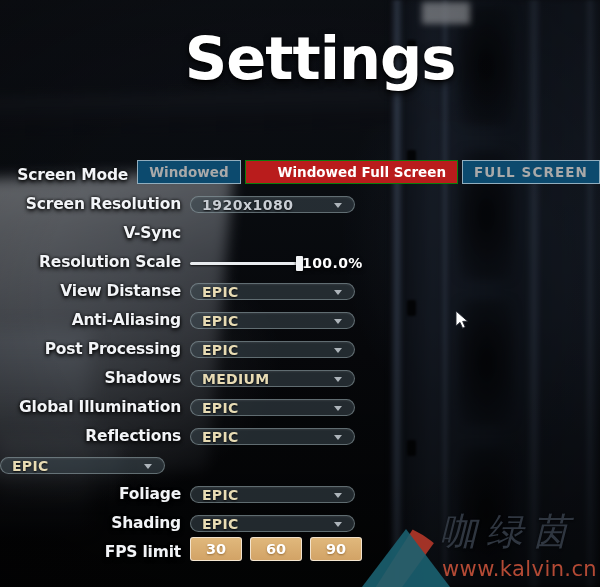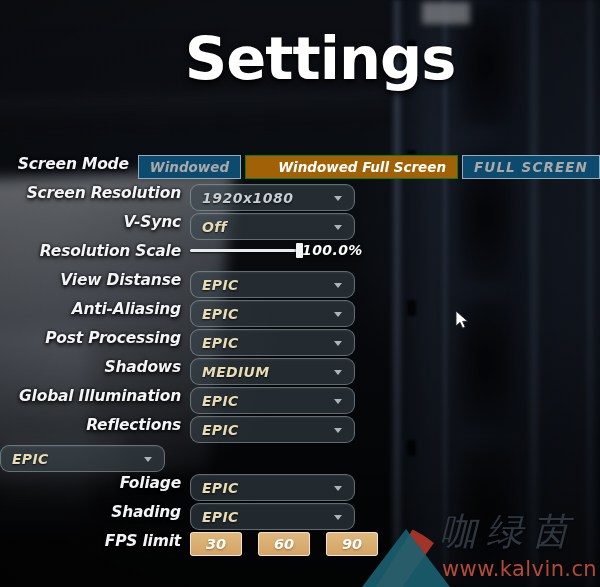--- a/index.html
+++ b/index.html
@@ -123,22 +123,21 @@
   
   #rows {
     position:absolute;
     left:0; top:155px;
     width:600px;
   }
   .row {
     position:relative;
     height:29px;
     display:flex;
-    align-items:flex-start;
-    font-style:italic;
+    align-items:flex-end;
   }
   .row-label {
     width:190px;
     text-align:right;
     padding-right:9px;
     font-family:"DejaVu Sans", sans-serif;
     font-weight:bold;
     font-size:15.5px;
     letter-spacing:-0.2px;
     color:#f2f4f7;
@@ -157,32 +156,32 @@
     font-family:"DejaVu Sans", sans-serif;
     font-weight:bold;
     font-size:13.5px;
     background:#0c4a6e;
     color:#a9a9a9;
     border:1px solid rgba(255,255,255,0.55);
     white-space:nowrap;
   }
   .seg.wide { letter-spacing:1.1px; }
   .seg.active {
-    background:#a16207;
+    background:#b91c1c;
     color:#ffffff;
     border-color:#0d7d0d;
     letter-spacing:0;
     padding-left:32px;
   }
   .seg-gap { width:4px; }
 
   
   .dd {
     position:relative;
-    width:165px; height:27px;
+    width:165px; height:17px;
     border-radius:9px;
     background:rgba(60,72,80,0.55);
     border:1px solid rgba(180,200,205,0.42);
     display:flex; align-items:center;
     box-shadow:inset 0 1px 2px rgba(255,255,255,0.07);
   }
   .dd-value {
     padding-left:11px;
     font-family:"DejaVu Sans", sans-serif;
     font-weight:bold;
@@ -224,21 +223,21 @@
     font-weight:bold;
     font-size:14px;
     color:#ffffff;
     letter-spacing:0.4px;
     text-shadow:0 2px 4px rgba(0,0,0,0.9);
   }
 
   
   .fps-btn {
     width:52px; height:24px;
-    margin-right:16px;
+    margin-right:8px;
     display:flex; align-items:center; justify-content:center;
     background:linear-gradient(180deg, #e0b87c 0%, #d2a366 100%);
     border:1px solid rgba(255,255,255,0.65);
     border-radius:3px;
     font-family:"DejaVu Sans", sans-serif;
     font-weight:bold;
     font-size:14.5px;
     color:#ffffff;
     text-shadow:0 1px 2px rgba(120,80,30,0.65);
   }
@@ -334,26 +333,20 @@
       <div class="row-control">
         <div class="dd">
           <span class="dd-value plain">1920x1080</span>
           <span class="dd-chevron"></span>
         </div>
       </div>
     </div>
 
     <div class="row">
       <div class="row-label">V-Sync</div>
-      <div class="row-control">
-        <div class="dd">
-          <span class="dd-value">Off</span>
-          <span class="dd-chevron"></span>
-        </div>
-      </div>
     </div>
 
     <div class="row">
       <div class="row-label">Resolution Scale</div>
       <div class="row-control slider-wrap">
         <div class="slider-track" style="width: 110px;">
           <div class="slider-handle"></div>
         </div>
         <span class="slider-value">100.0%</span>
       </div>

